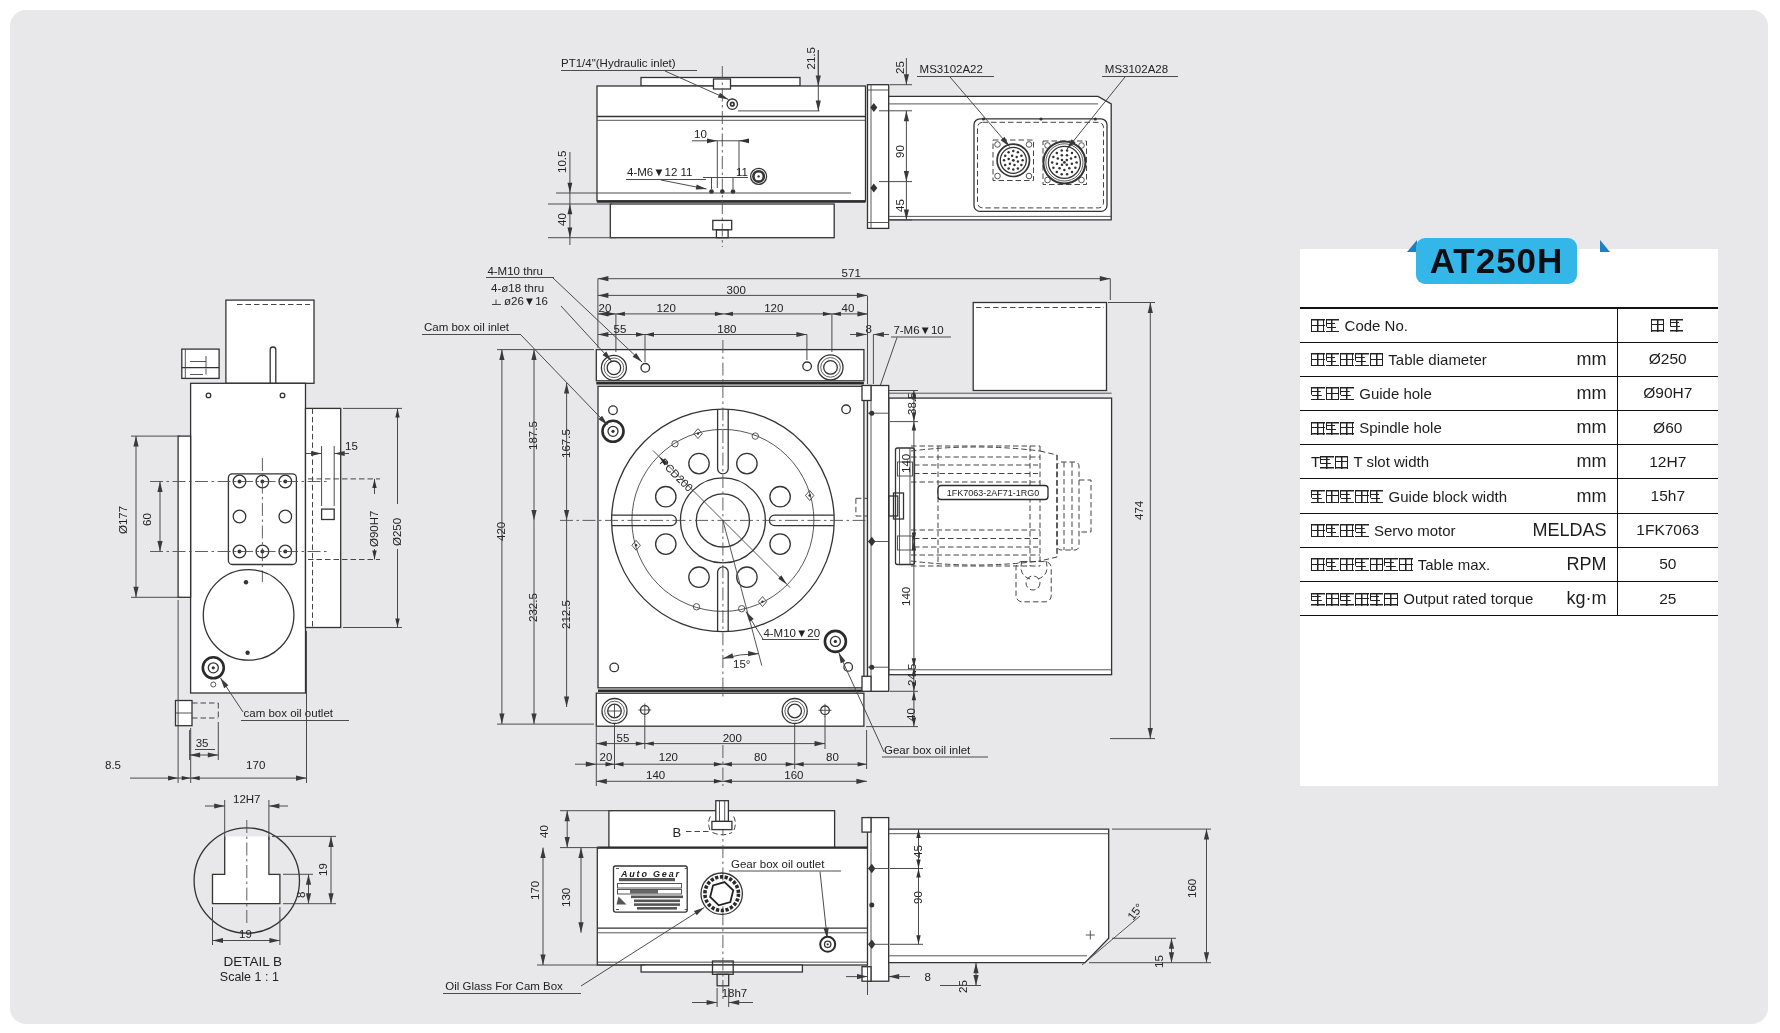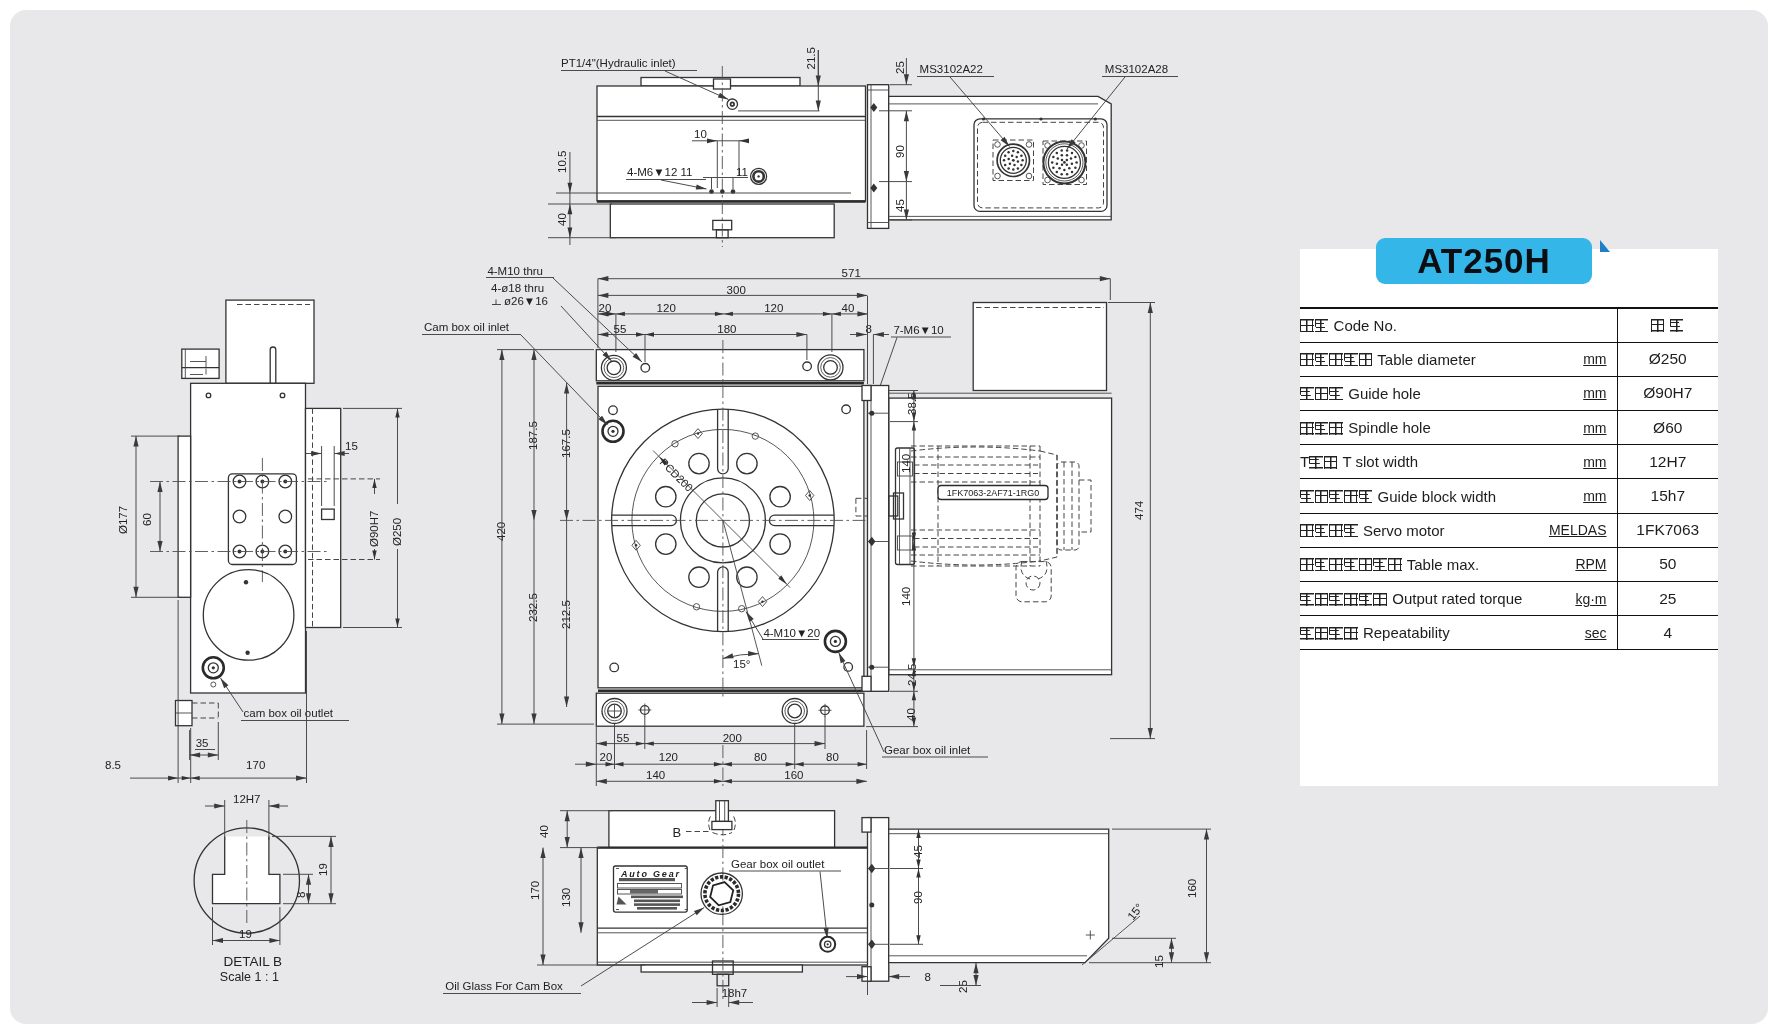--- a/index.html
+++ b/index.html
@@ -2,30 +2,30 @@
 <html><head><meta charset="utf-8">
 <style>
 html,body{margin:0;padding:0;background:#fff;}
 *{box-sizing:border-box;}
 .page{position:relative;width:1780px;height:1033px;background:#fff;overflow:hidden;
   font-family:"Liberation Sans",sans-serif;}
 .panel{position:absolute;left:10px;top:10px;width:1758px;height:1014px;background:#e8e8ea;border-radius:16px;}
 svg{position:absolute;left:0;top:0;}
 
 .tblwrap{position:absolute;left:1300px;top:249px;width:418px;height:537px;background:#fff;}
-.banner{position:absolute;left:1376px;top:238px;width:216px;height:46px;background:#35b6e8;border-radius:9px;
+.banner{position:absolute;left:1416px;top:238px;width:161px;height:46px;background:#35b6e8;border-radius:9px;
   text-align:center;font-weight:bold;font-size:35px;color:#0b0f14;line-height:46px;letter-spacing:1px;z-index:3;}
 .fold{position:absolute;width:0;height:0;z-index:2;}
 .fold.l{left:1407px;top:240px;border-bottom:12px solid #1d7fc4;border-left:10px solid transparent;}
 .fold.r{left:1600px;top:240px;border-bottom:12px solid #1d7fc4;border-right:10px solid transparent;}
 table.spec{position:absolute;left:1300px;top:307px;width:418px;border-collapse:collapse;table-layout:fixed;
   font-size:15px;color:#1d1d1f;}
 table.spec td{border-bottom:1.2px solid #111;height:34.2px;padding:0;vertical-align:middle;white-space:nowrap;}
-table.spec tr td:first-child{}
-table.spec td.u{text-align:right;padding-right:10px;font-size:14px;text-decoration:underline;}
+table.spec tr td:first-child{padding-left:11px;}
+table.spec td.u{text-align:right;padding-right:10px;font-size:18px;}
 table.spec td.v{border-left:1.4px solid #111;text-align:center;font-size:15.5px;}
 table.spec tr.hd td{border-top:2.6px solid #111;}
 
 .cj{display:inline-block;width:13.5px;height:13px;margin:0 1.2px -1.5px 0;position:relative;
  background:
  linear-gradient(#222,#222) 0 0/100% 1.5px no-repeat,
  linear-gradient(#222,#222) 0 46%/100% 1.4px no-repeat,
  linear-gradient(#222,#222) 0 100%/100% 1.5px no-repeat,
  linear-gradient(#222,#222) 48% 0/1.5px 100% no-repeat,
  linear-gradient(#222,#222) 0 0/1.4px 100% no-repeat,
@@ -750,20 +750,15 @@
     <tr>
           <td><span class="cj"></span><span class="cj b"></span><span class="cj"></span><span class="cj b"></span><span class="cj"></span><span class="cj b"></span><span class="cj"></span> Table max.</td>
           <td class="u">RPM</td>
           <td class="v">50</td>
         </tr>
     <tr>
           <td><span class="cj b"></span><span class="cj"></span><span class="cj b"></span><span class="cj"></span><span class="cj b"></span><span class="cj"></span> Output rated torque</td>
           <td class="u">kg·m</td>
           <td class="v">25</td>
         </tr>
-    <tr>
-          <td><span class="cj b"></span><span class="cj"></span><span class="cj b"></span><span class="cj"></span> Repeatability</td>
-          <td class="u">sec</td>
-          <td class="v">4</td>
-        </tr>
   </tbody>
     </table>
 </div>
 
 </body></html>

